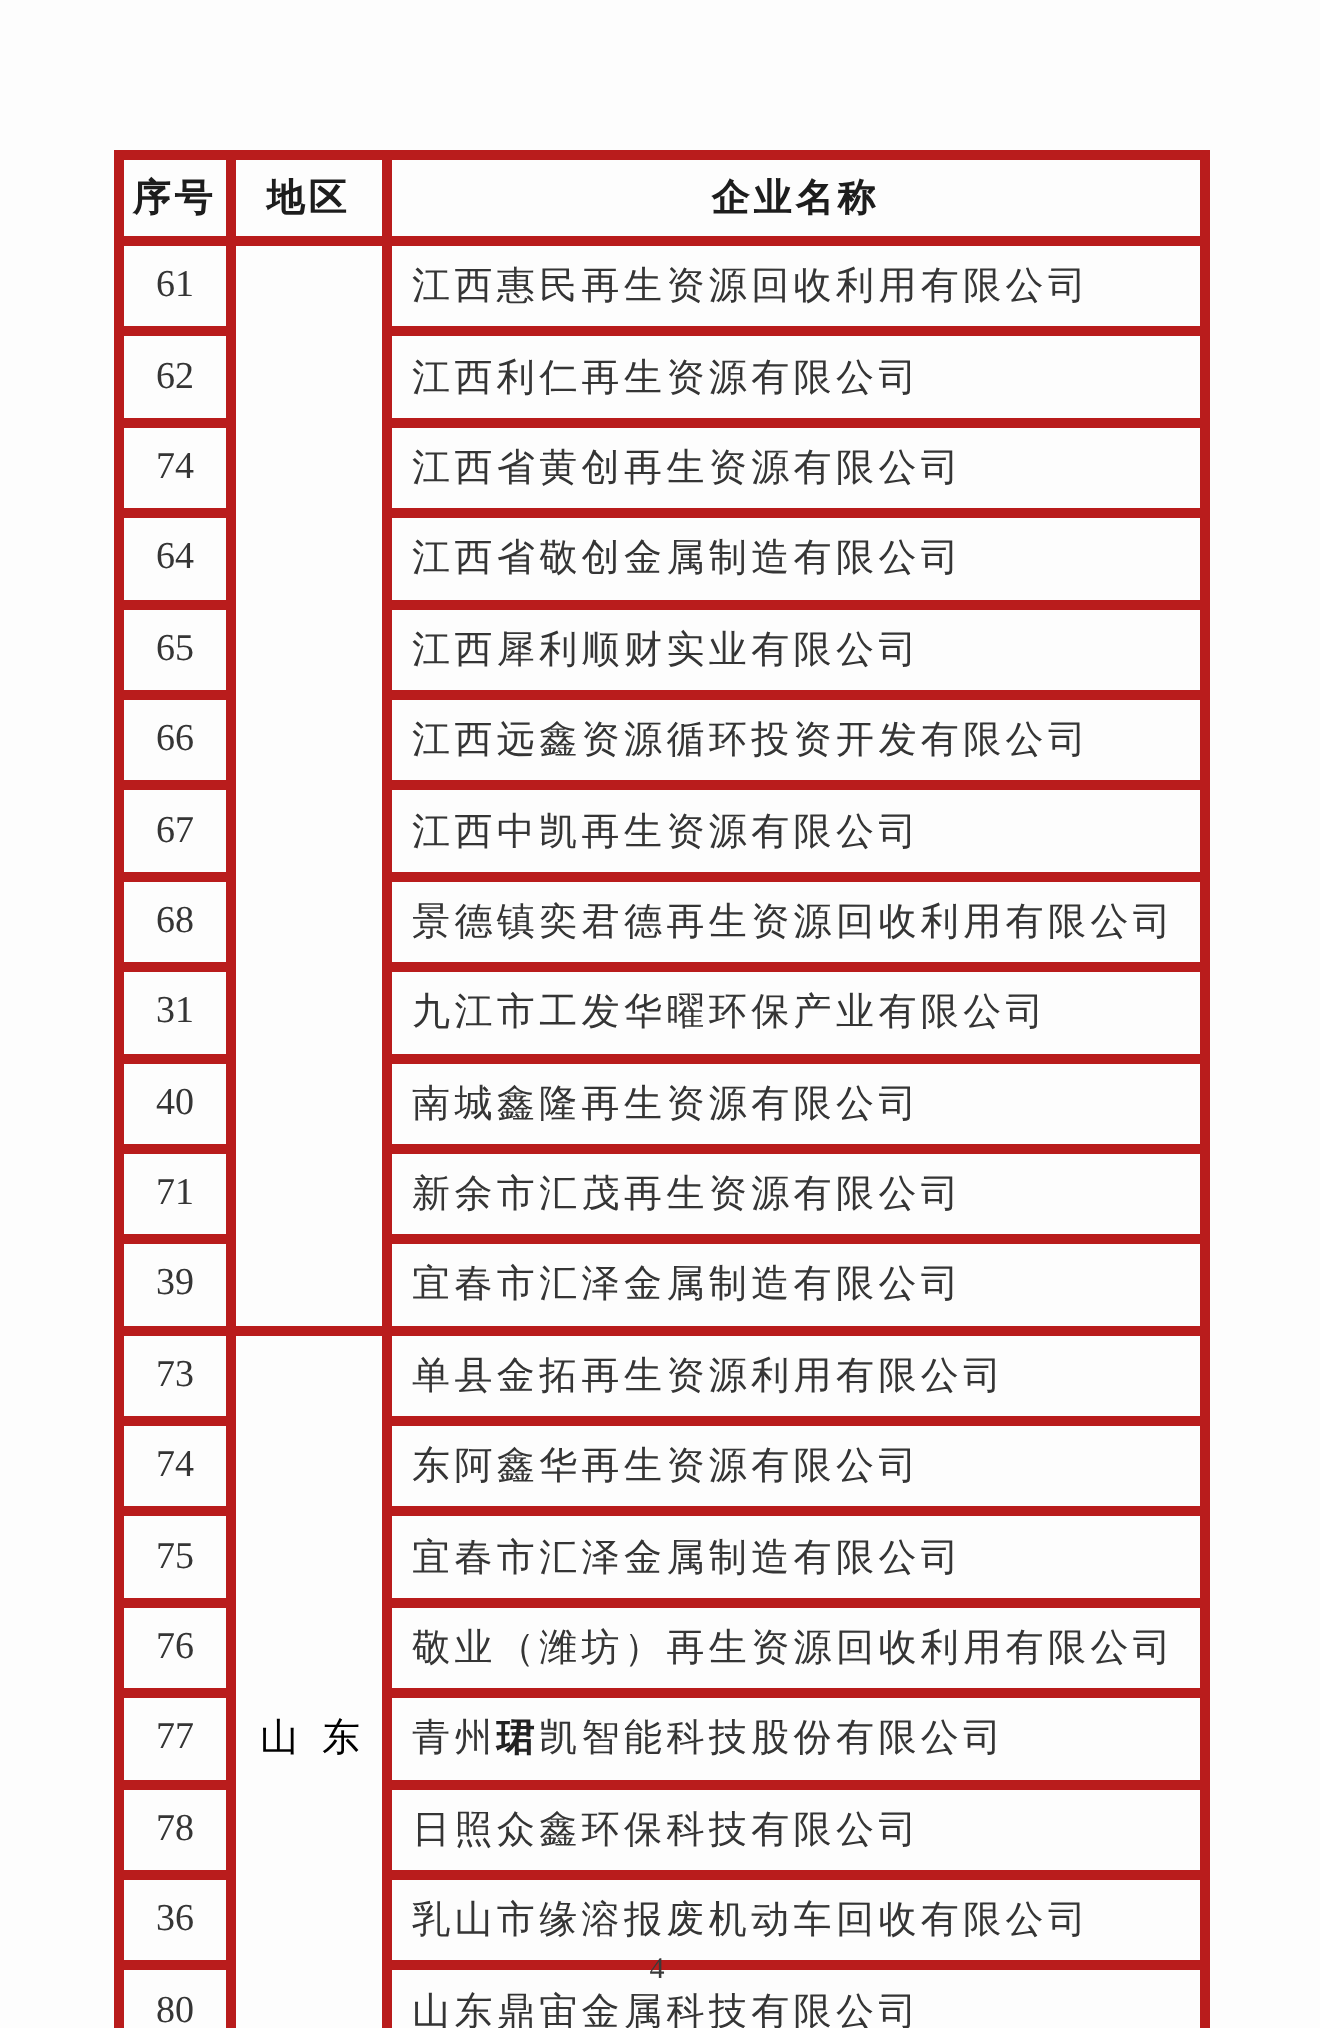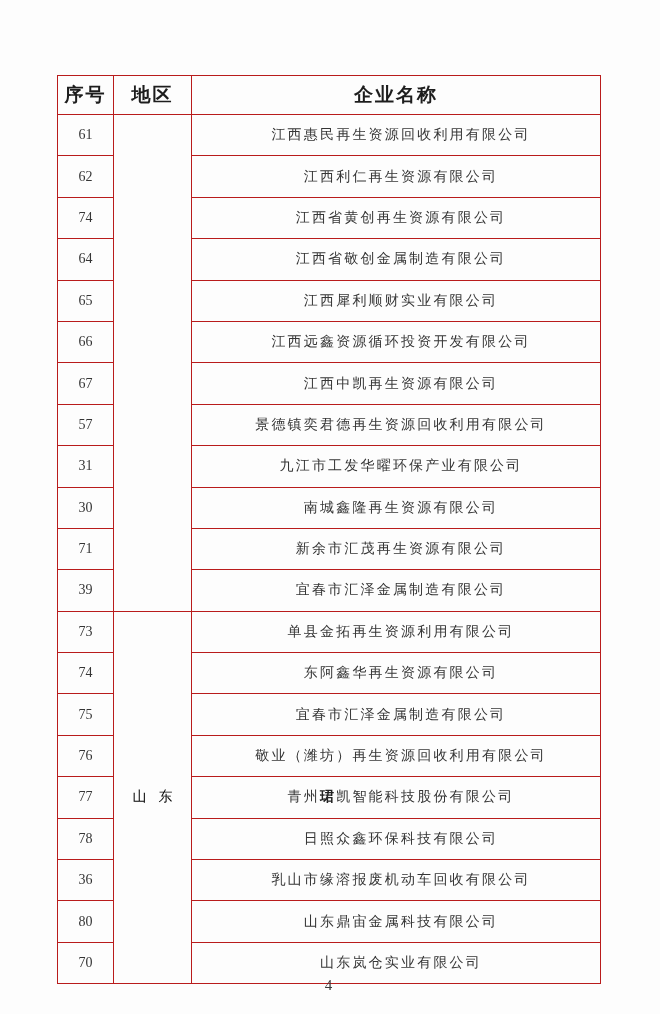--- a/index.html
+++ b/index.html
@@ -22,52 +22,52 @@
     top: 75px;
     width: 543px;
     border-collapse: collapse;
     table-layout: fixed;
   }
   .company-table col.c-no     { width: 56px;  }
   .company-table col.c-region { width: 78px;  }
   .company-table col.c-name   { width: 409px; }
   .company-table th,
   .company-table td {
-    border: 1px solid #b91c1c;
+    border: 5px solid #b91c1c;
     padding: 0;
     overflow: hidden;
     white-space: nowrap;
     margin-left: 15px;
   }
   .company-table th {
     height: 38px;
     font-size: 19px;
     font-weight: bold;
     color: #1d1d1d;
     text-align: center;
     letter-spacing: 2px;
   }
   .company-table td {
     height: 40.4px;
-    font-size: 14px;
+    font-size: 19px;
     color: #353535;
   }
   td.no-cell {
     text-align: center;
     letter-spacing: 0;
   }
   td.region-cell {
     text-align: center;
     vertical-align: middle;
     letter-spacing: 12px;
     text-indent: 12px;
     color: #000000;
   }
   td.name-cell {
-    text-align: center;
+    text-align: left;
     padding-left: 10px;
     letter-spacing: 2.2px;
   }
   td.name-cell .em-char {
     font-weight: bold;
     color: #222222;
   }
   .page-number {
     position: absolute;
     left: 57px;
@@ -120,29 +120,29 @@
         </tr>
         <tr>
           <td class="no-cell">66</td>
           <td class="name-cell">江西远鑫资源循环投资开发有限公司</td>
         </tr>
         <tr>
           <td class="no-cell">67</td>
           <td class="name-cell">江西中凯再生资源有限公司</td>
         </tr>
         <tr>
-          <td class="no-cell">57</td>
+          <td class="no-cell">68</td>
           <td class="name-cell">景德镇奕君德再生资源回收利用有限公司</td>
         </tr>
         <tr>
           <td class="no-cell">31</td>
           <td class="name-cell">九江市工发华曜环保产业有限公司</td>
         </tr>
         <tr>
-          <td class="no-cell">30</td>
+          <td class="no-cell">40</td>
           <td class="name-cell">南城鑫隆再生资源有限公司</td>
         </tr>
         <tr>
           <td class="no-cell">71</td>
           <td class="name-cell">新余市汇茂再生资源有限公司</td>
         </tr>
         <tr>
           <td class="no-cell">39</td>
           <td class="name-cell">宜春市汇泽金属制造有限公司</td>
         </tr>

